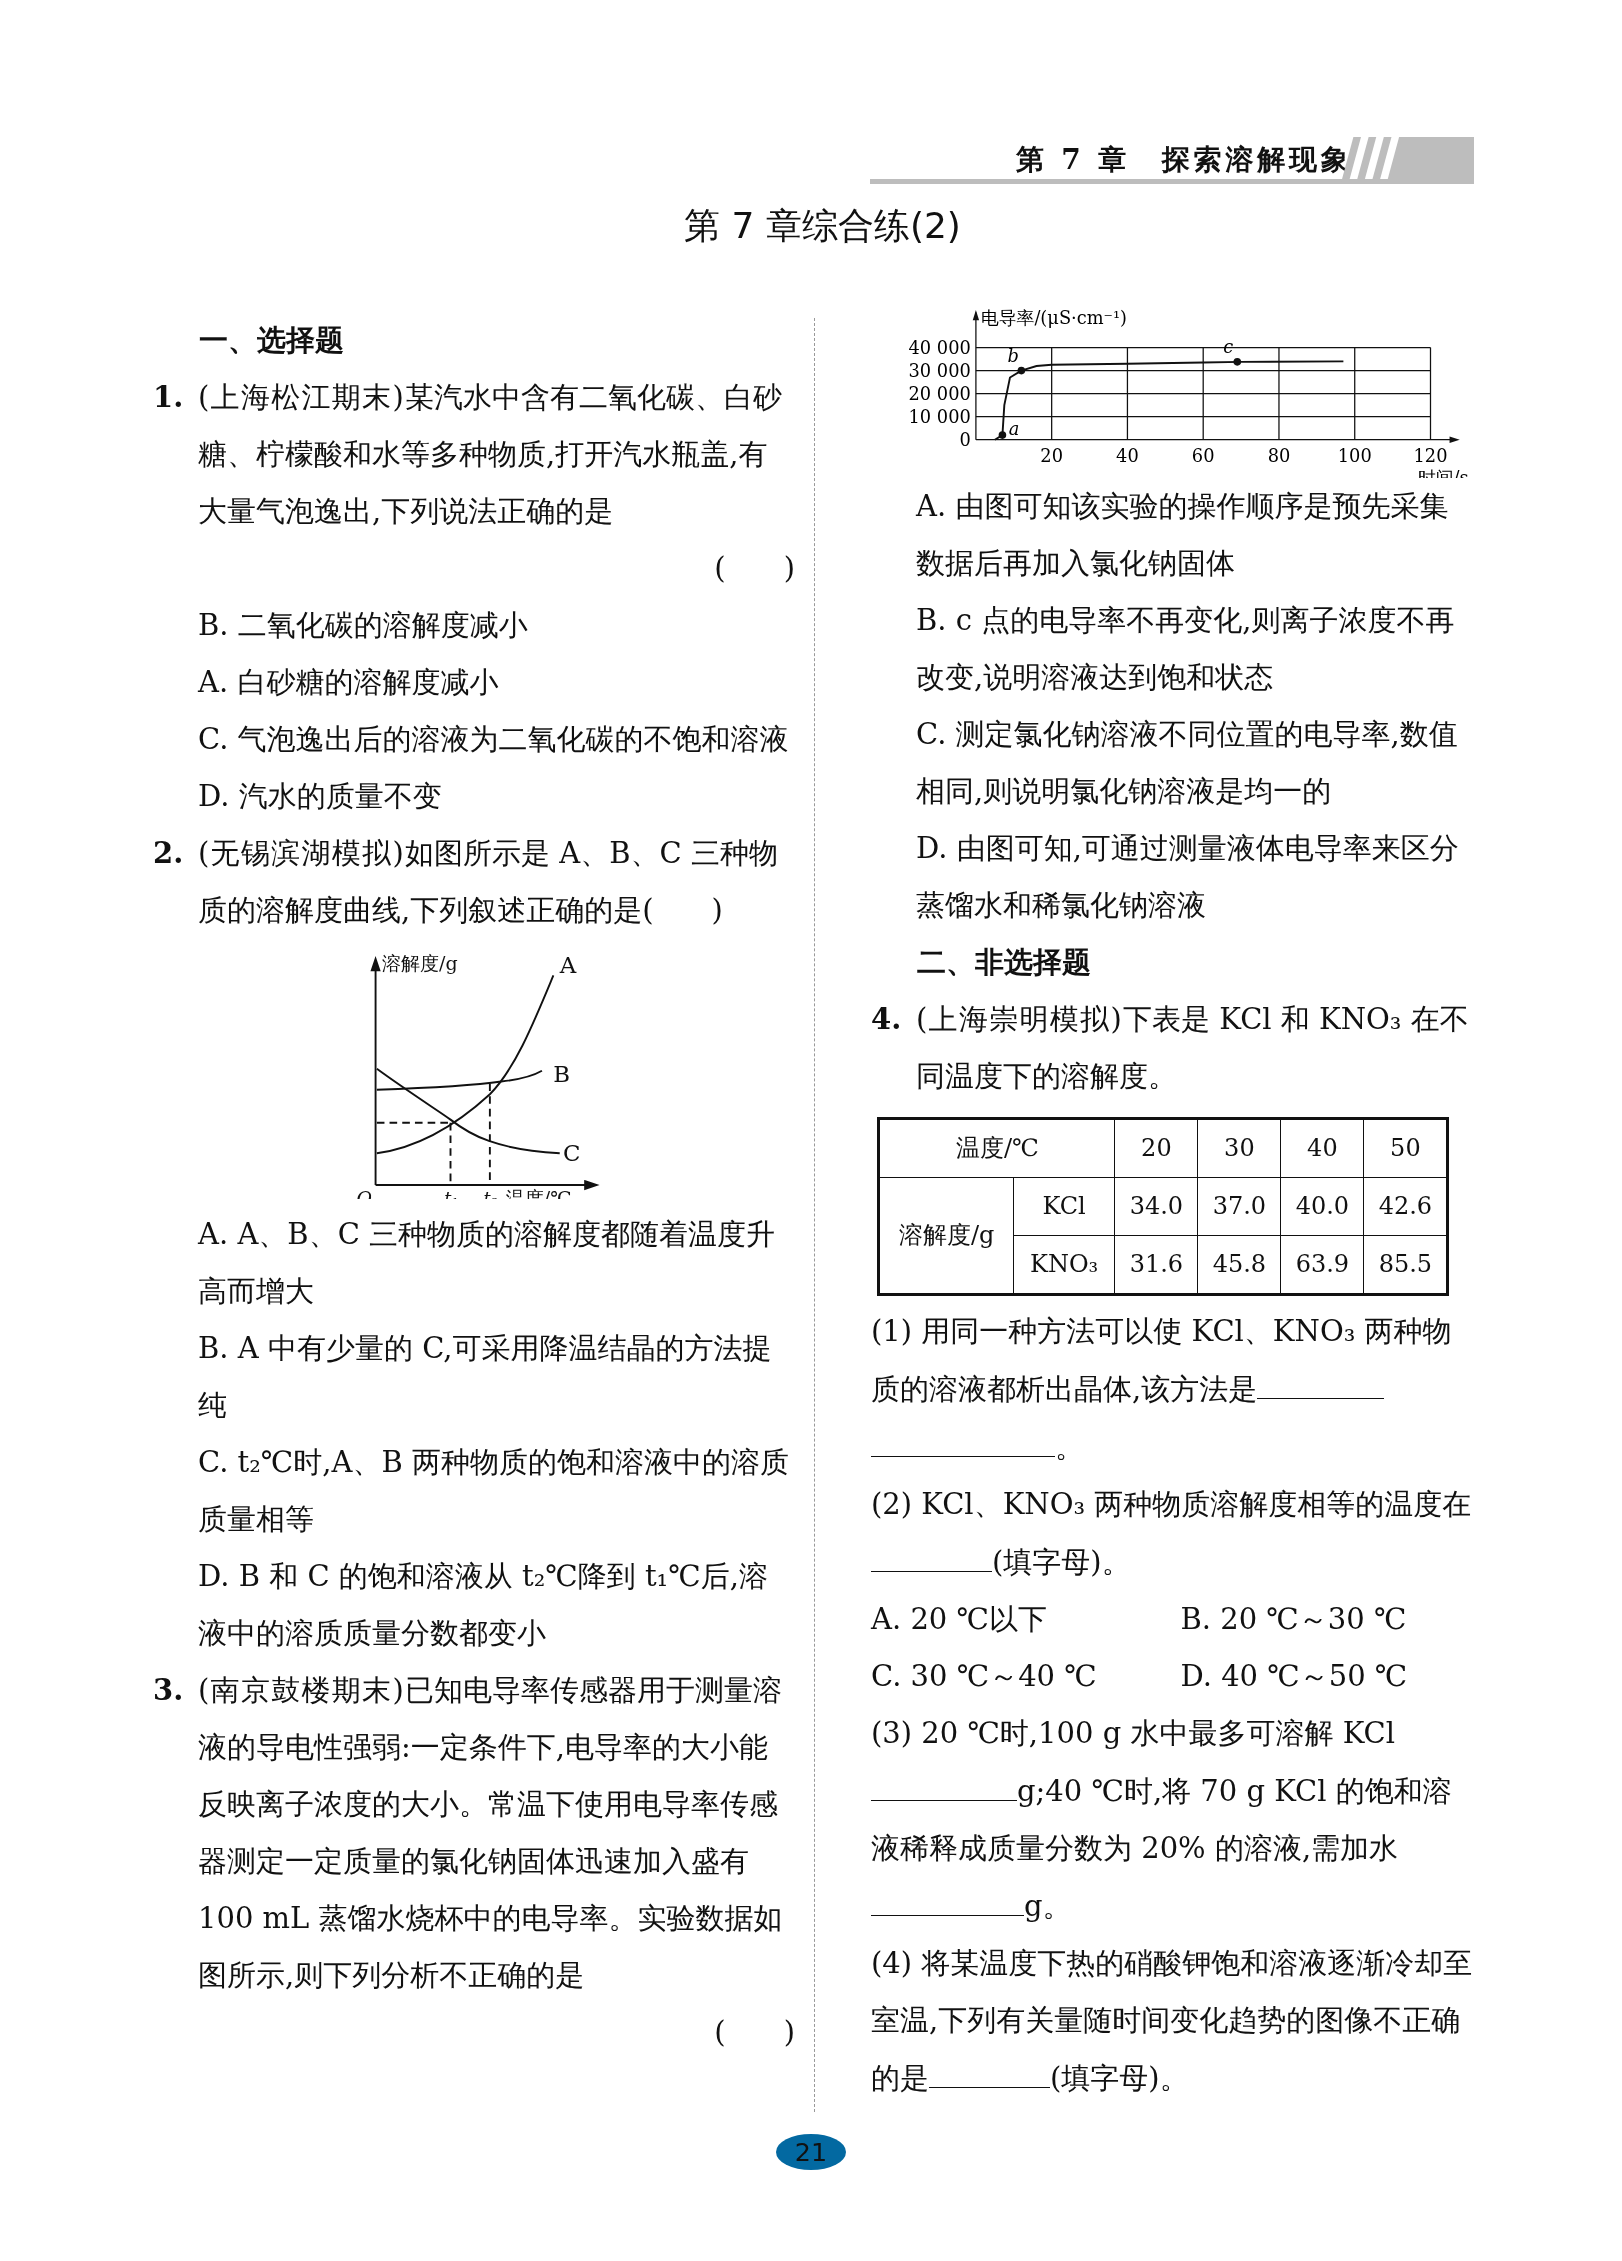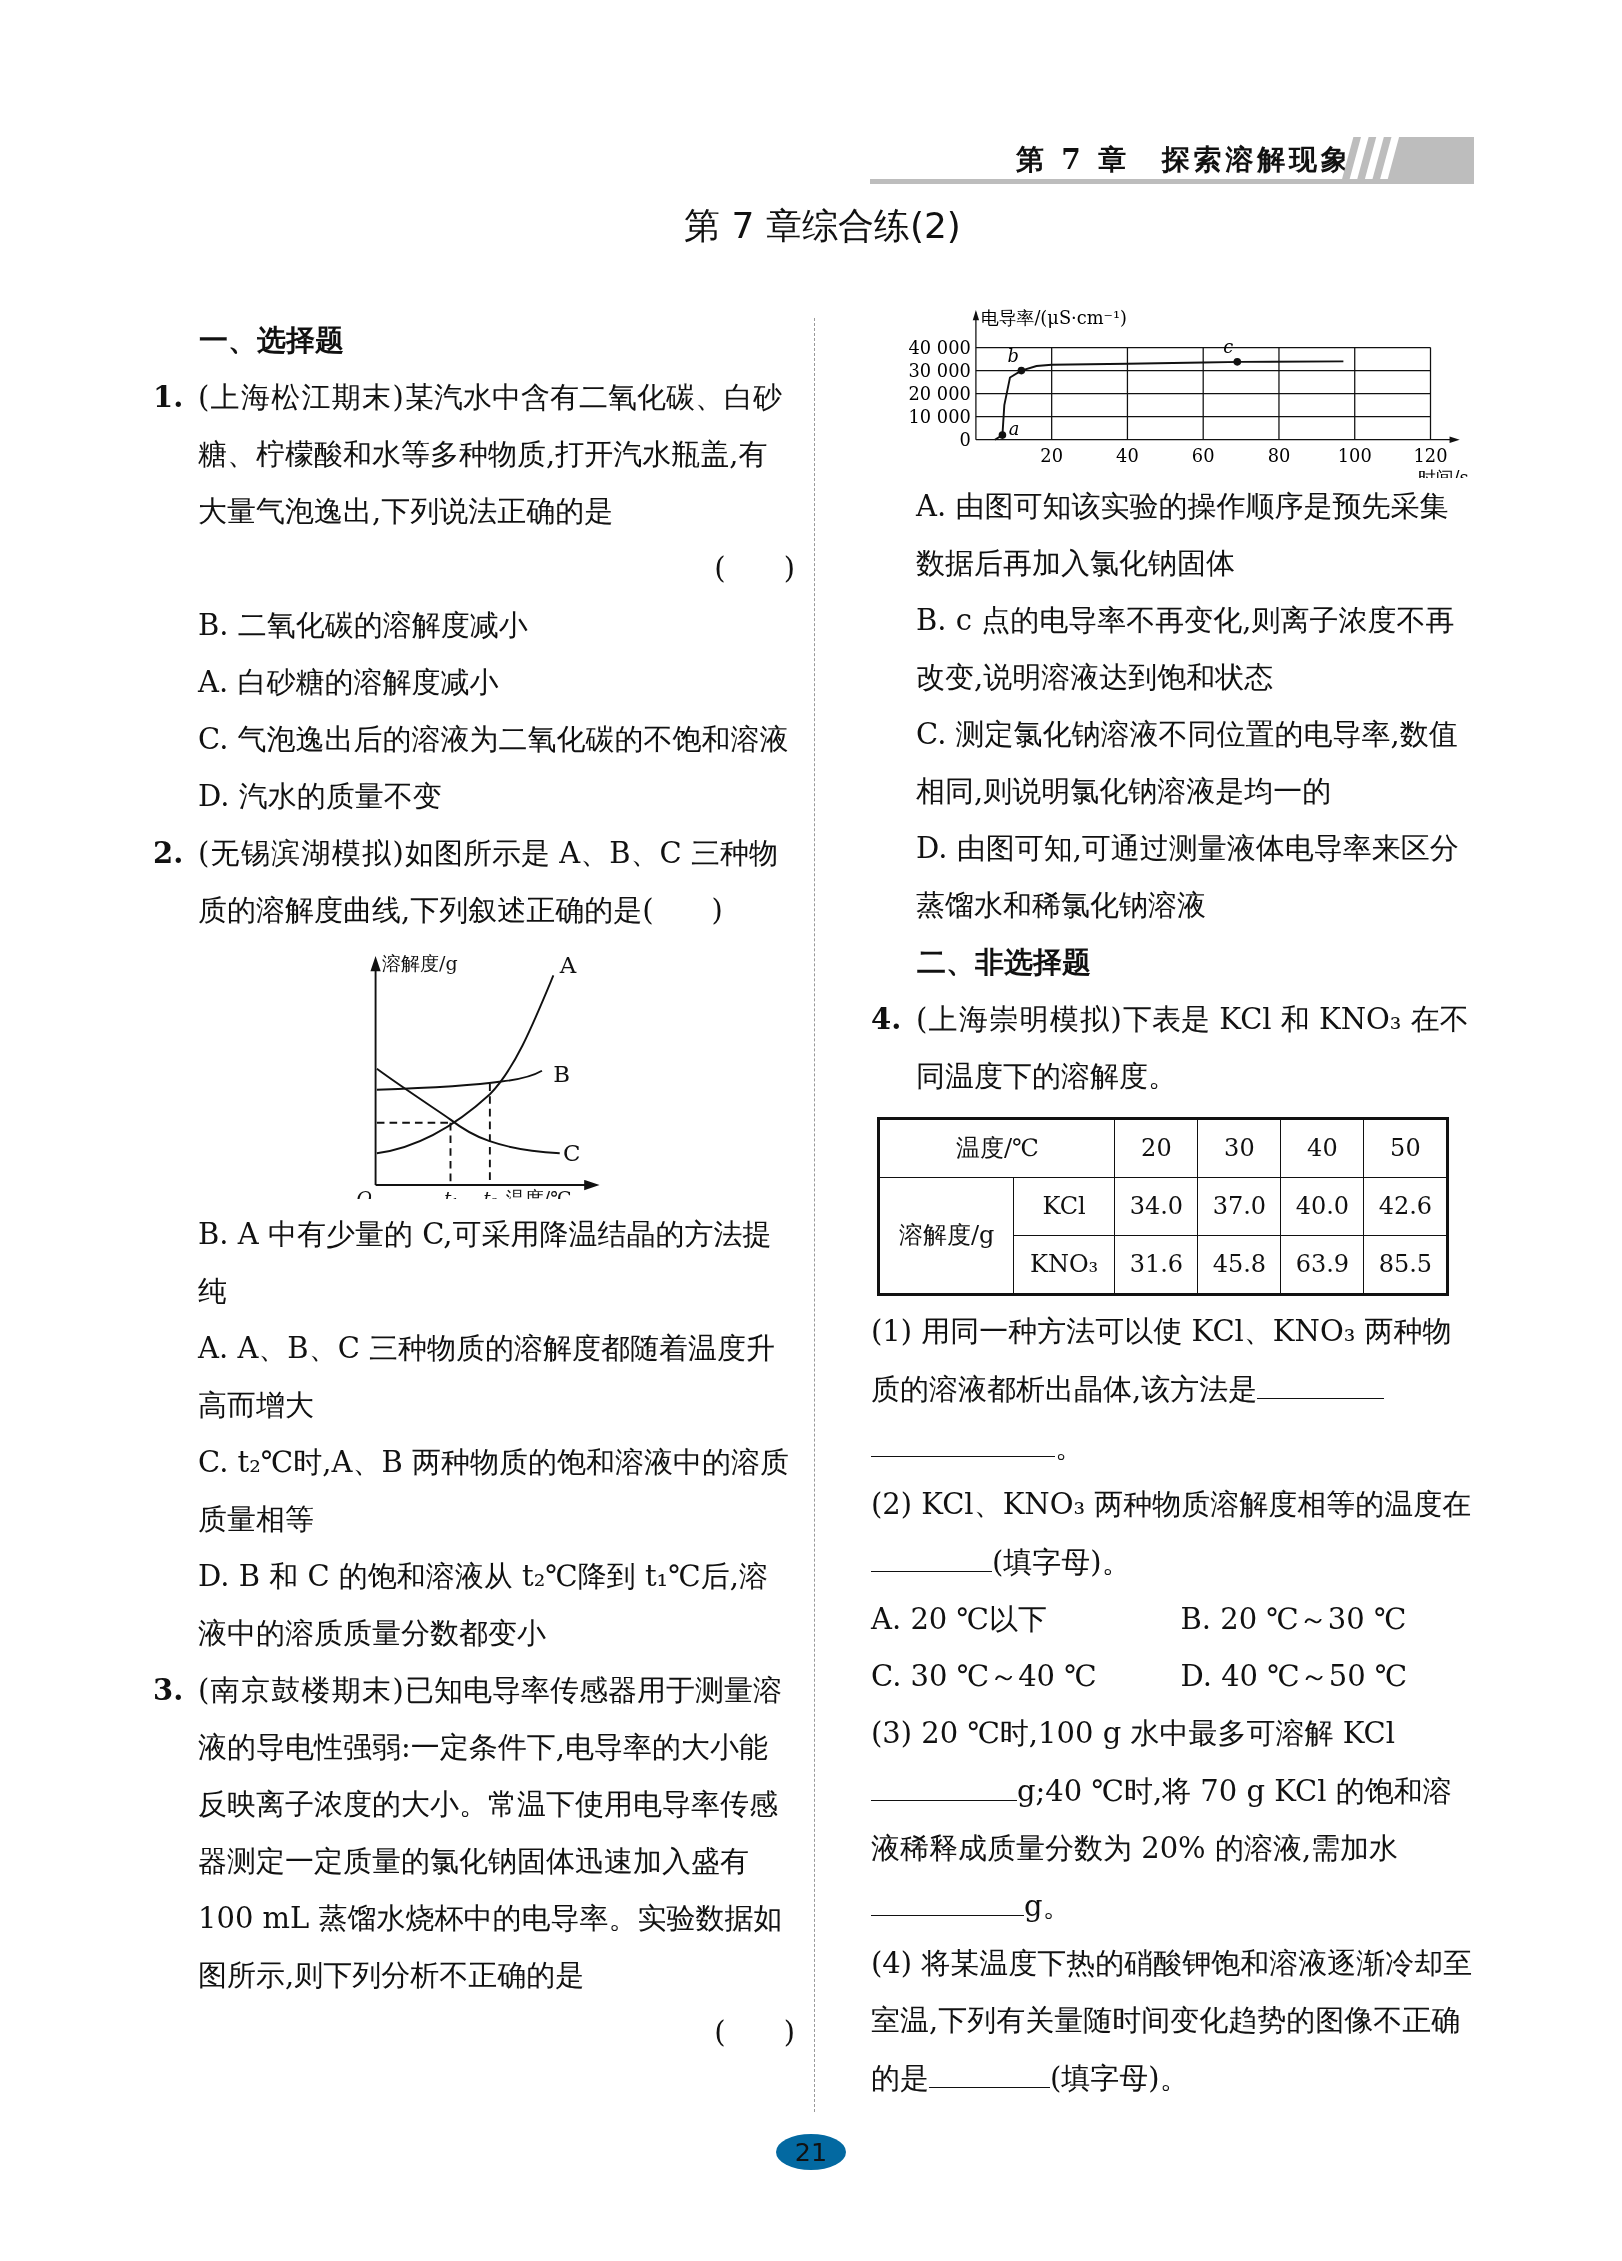--- a/index.html
+++ b/index.html
@@ -78,22 +78,22 @@
       <text x="330" y="215">B</text>
       <text x="345" y="340">C</text>
       <text x="60" y="40" font-size="30">溶解度/g</text>
       <text x="255" y="410" font-size="30">温度/℃</text>
       <text x="20" y="410" font-style="italic" font-size="30">O</text>
       <text x="158" y="410" font-style="italic" font-size="28">t₁</text>
       <text x="220" y="410" font-style="italic" font-size="28">t₂</text>
     </g>
   </svg>
 
+  <div class="opt">A. A、B、C 三种物质的溶解度都随着温度升高而增大</div>
   <div class="opt">B. A 中有少量的 C,可采用降温结晶的方法提纯</div>
-  <div class="opt">A. A、B、C 三种物质的溶解度都随着温度升高而增大</div>
   <div class="opt">C. t₂℃时,A、B 两种物质的饱和溶液中的溶质质量相等</div>
   <div class="opt">D. B 和 C 的饱和溶液从 t₂℃降到 t₁℃后,溶液中的溶质质量分数都变小</div>
 
   <div class="q">
     <span class="num">3.</span><span class="src">(南京鼓楼期末)</span><span>已知电导率传感器用于测量溶液的导电性强弱:一定条件下,电导率的大小能反映离子浓度的大小。常温下使用电导率传感器测定一定质量的氯化钠固体迅速加入盛有 100 mL 蒸馏水烧杯中的电导率。实验数据如图所示,则下列分析不正确的是</span>
   </div>
   <div class="paren">(　　)</div>
 </div>
 
 <div class="col right">

